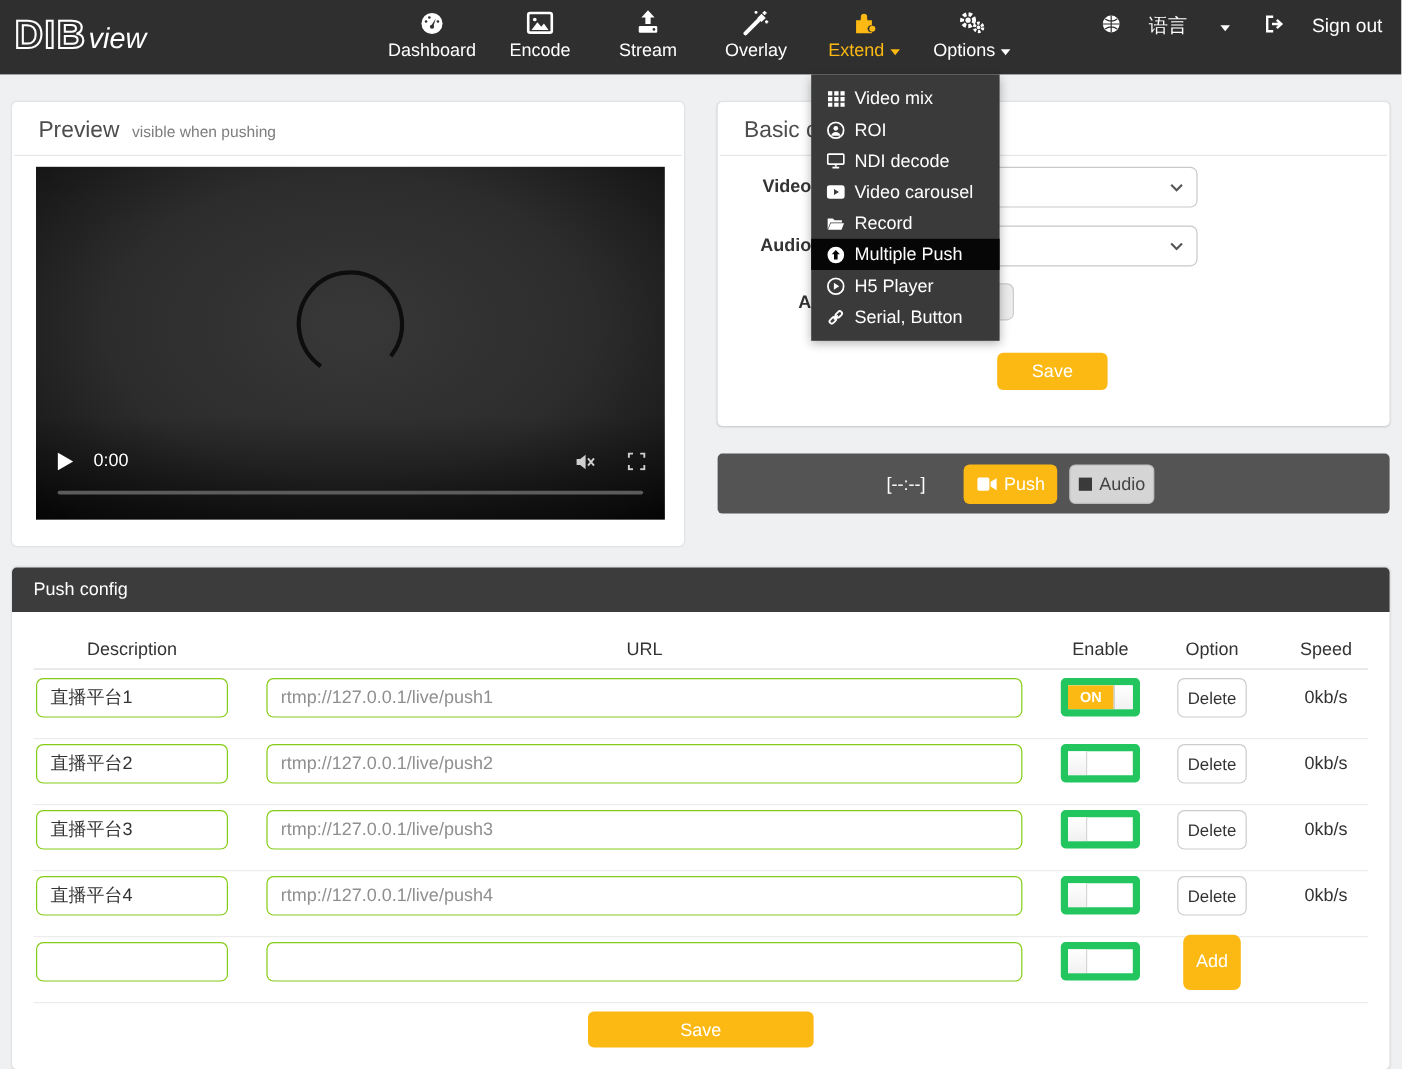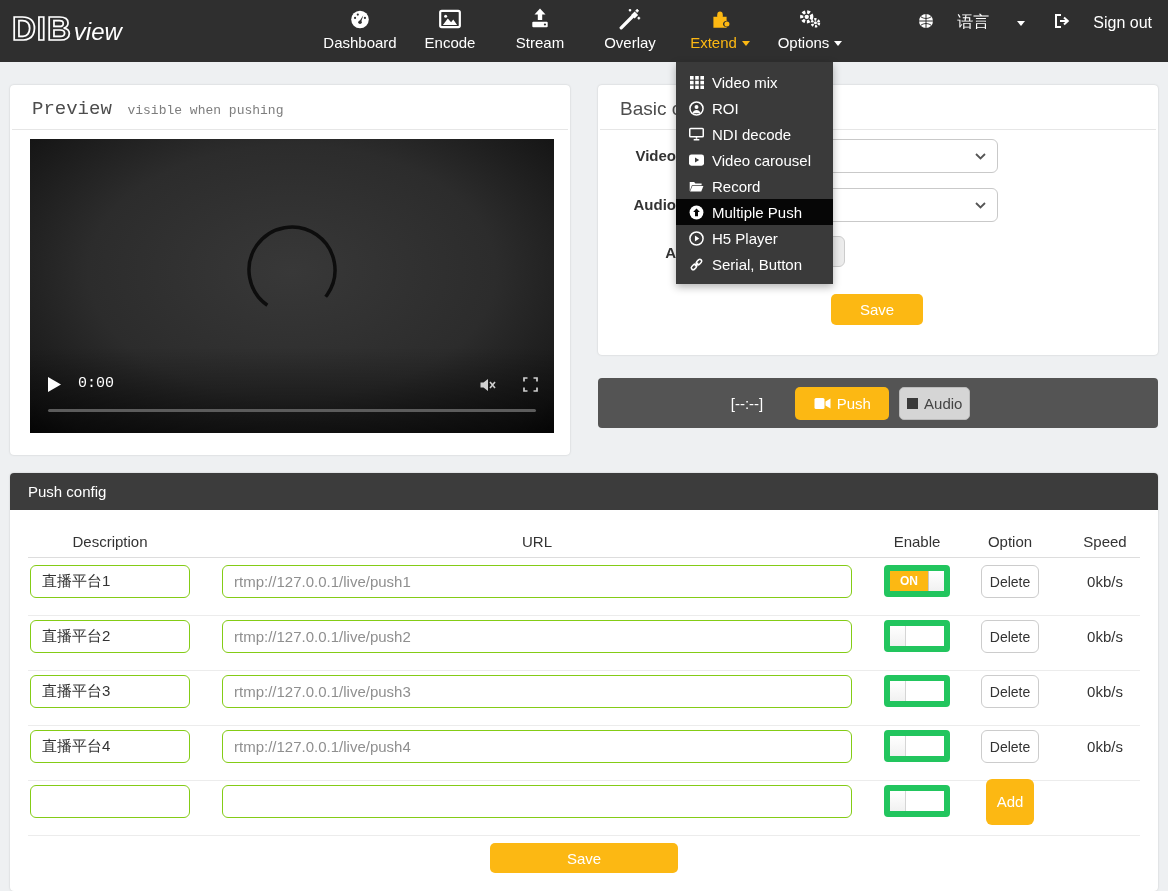--- a/index.html
+++ b/index.html
@@ -27,21 +27,21 @@
   .menu-item .micon { width:15px; height:15px; margin-right:8px; display:flex; align-items:center; justify-content:center; flex:0 0 15px; }
   .menu-item.active { background:#060606; }
 
   
   .card { position:absolute; background:#fff; border-radius:4px; box-shadow:0 0 2px rgba(0,0,0,.18); }
   .card-head { padding:13px 16px 9px 20px; border-bottom:1px solid #e6e6e6; margin:0 2px; }
   .card-title { font-size:19px; color:#4d4d4d; display:inline; }
   .card-sub { font-size:13px; color:#7d7d7d; margin-left:6px; }
 
   
-  .preview-card { left:10px; top:85px; width:560px; height:370px;font-family:Liberation Mono, monospace; }
+  .preview-card { left:10px; top:85px; width:560px; height:370px; }
   .video { position:absolute; left:20px; top:54px; width:524px; height:294px; background:radial-gradient(ellipse at 50% 45%, #383838 0%, #2c2c2c 55%, #161616 90%, #0a0a0a 100%); overflow:hidden; cursor:pointer; }
   .video-controls { position:absolute; left:0; bottom:0; width:100%; height:86px; background:linear-gradient(to bottom, rgba(0,0,0,0), rgba(0,0,0,.55)); }
   .vc-play { position:absolute; left:18px; bottom:41px; width:13px; height:15px; cursor:pointer; }
   .vc-time { position:absolute; left:48px; bottom:41px; color:#fff; font-size:15px; }
   .vc-mute { position:absolute; right:58px; bottom:40px; cursor:pointer; }
   .vc-fs { position:absolute; right:16px; bottom:41px; cursor:pointer; }
   .vc-progress { position:absolute; left:18px; bottom:21px; width:488px; height:3px; background:#5c5c5c; border-radius:2px; cursor:pointer; }
   .spinner { position:absolute; left:214px; top:83px; }
 
   
@@ -50,21 +50,21 @@
   .bc-select { position:absolute; left:92px; width:308px; height:34px; border:1px solid #c9c9c9; border-radius:6px; background:#fff; cursor:pointer; }
   .bc-select svg { position:absolute; right:11px; top:13px; }
   .bc-input { position:absolute; left:92px; top:151px; width:155px; height:31px; border:1px solid #ccc; border-radius:6px; background:#ececec; }
   .btn { display:inline-flex; align-items:center; justify-content:center; border:none; border-radius:5px; font-size:15px; cursor:pointer; font-family:inherit; }
   .btn-amber { background:#fcb813; color:#fff; }
   .bc-save { position:absolute; left:233px; top:209px; width:92px; height:31px; }
 
   
   .pushbar { position:absolute; left:598px; top:378px; width:560px; height:50px; background:#545454; border-radius:4px; display:flex; align-items:center; justify-content:center; gap:10px; padding-right:55px; }
   .pb-time { color:#fff; font-size:15px; margin-right:22px; }
-  .pb-push { width:94px; height:33px; gap:6px; }
+  .pb-push { width:78px; height:33px; gap:6px; }
   .pb-stop { width:71px; height:33px; background:#d5d5d5; color:#444; gap:6px; border:1px solid #bbb; }
   .pb-stop .sq { width:11px; height:11px; background:#3a3a3a; display:inline-block; }
 
   
   .pushconfig-card { left:10px; top:473px; width:1148px; height:418px; }
   .pc-head { height:37px; background:#3c3c3c; border-radius:4px 4px 0 0; color:#fff; font-size:15px; line-height:37px; padding-left:18px; }
   .pc-colhead { position:absolute; top:60px; height:20px; width:100%; font-size:15px; color:#333; }
   .pc-colhead span { position:absolute; transform:translateX(-50%); }
   .pc-div { position:absolute; left:18px; right:18px; height:1px; background:#ddd; }
   .pc-row { position:absolute; left:0; width:100%; height:55px; }

